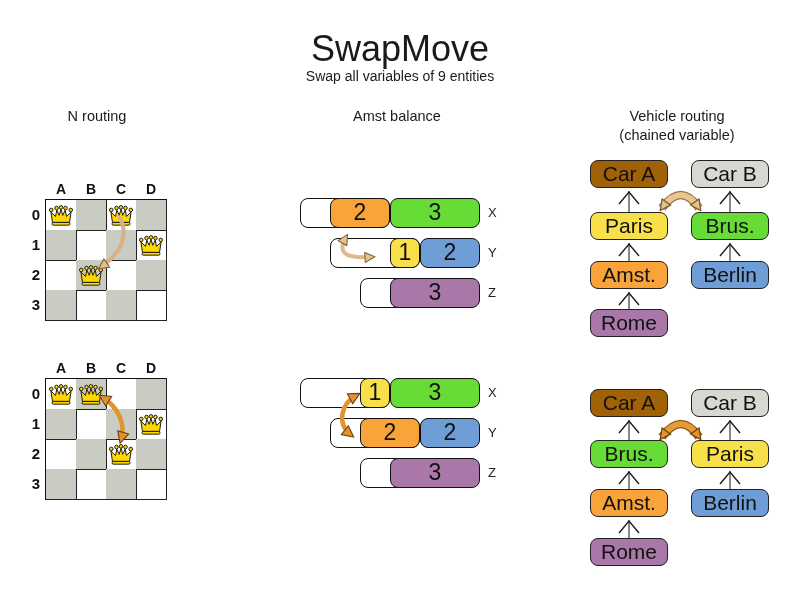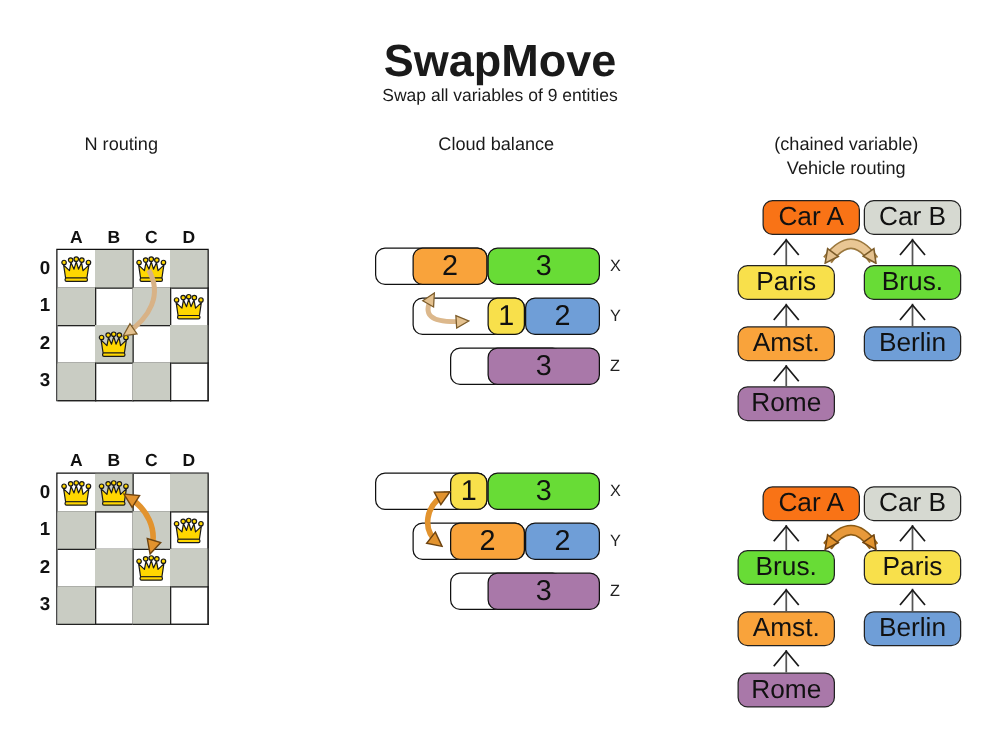--- a/index.html
+++ b/index.html
@@ -1,61 +1,61 @@
 <!DOCTYPE html>
 <html><head>
 <meta charset="utf-8">
 <style>
   html,body{margin:0;padding:0;background:#fff;}
   .page{position:relative;width:800px;height:600px;background:#ffffff;overflow:hidden;
         font-family:"Liberation Sans", sans-serif;color:#111;}
   .abs{position:absolute;box-sizing:border-box;}
   .center{text-align:center;}
 
-  .page-title{left:0;right:0;top:28px;font-size:36px;color:#1a1a1a;font-weight:bold;}
+  .page-title{left:0;right:0;top:28px;font-size:36px;color:#1a1a1a;}
   .page-subtitle{left:0;right:0;top:68px;font-size:14px;font-weight:500;color:#1a1a1a;}
   .col-title{top:107px;width:160px;font-size:14.5px;color:#1a1a1a;line-height:19px;}
 
   
   .board{position:absolute;width:120px;height:120px;border:1.5px solid #111;background:#fff;}
   .cell{position:absolute;width:30px;height:30px;border-right:1px solid #222;border-bottom:1px solid #222;}
   .cell.dark{background:#c9ccc3;}
   .col-label{position:absolute;top:-19px;width:30px;text-align:center;font-size:14px;font-weight:600;color:#111;}
   .row-label{position:absolute;left:-17px;width:14px;text-align:center;font-size:15px;font-weight:700;line-height:30px;color:#111;}
   .queen{position:absolute;width:30px;height:30px;}
 
   
   .crow-box{position:absolute;height:30px;width:90px;background:#fff;border:1.4px solid #111;border-radius:8px;}
   .cblock{position:absolute;height:30px;border:1.4px solid #111;border-radius:8px;
           font-size:23px;line-height:27px;text-align:center;color:#111;}
   .clabel{position:absolute;width:22px;font-size:13px;color:#222;line-height:30px;text-align:left;}
 
   .c-orange{background:#f9a33b;} .c-green{background:#68dc36;} .c-yellow{background:#f8e04b;}
   .c-blue{background:#6f9ed7;}  .c-purple{background:#a978a9;}
-  .c-cara{background:#f97316;margin-left:20px;}  .c-carb{background:#d6d9d1;}
+  .c-cara{background:#a16207;}  .c-carb{background:#d6d9d1;}
 
   
   .vbox{position:absolute;width:78px;height:28px;border:1.4px solid #222;border-radius:8px;
         font-size:21px;line-height:25px;text-align:center;color:#111;}
 
   svg.overlay{position:absolute;left:0;top:0;pointer-events:none;}
 </style>
 </head>
 <body>
 
 <div class="page">
 
   <div class="abs center page-title">SwapMove</div>
   <div class="abs center page-subtitle">Swap all variables of 9 entities</div>
 
   <div class="abs center col-title" style="left:17px;">N routing</div>
-  <div class="abs center col-title" style="left:317px;">Cloud balance</div>
+  <div class="abs center col-title" style="left:317px;">Amst balance</div>
   <div class="abs center col-title" style="left:597px;">
+    <div>Vehicle routing</div>
     <div>(chained variable)</div>
-    <div>Vehicle routing</div>
   </div>
 
   <div id="mount-boards">
       <div class="board" style="left: 45px; top: 199px;">
         <span class="col-label" style="left: 0px;">A</span>
         <span class="col-label" style="left: 30px;">B</span>
         <span class="col-label" style="left: 60px;">C</span>
         <span class="col-label" style="left: 90px;">D</span>
         <span class="row-label" style="top: 0px;">0</span>
         <span class="row-label" style="top: 30px;">1</span>

